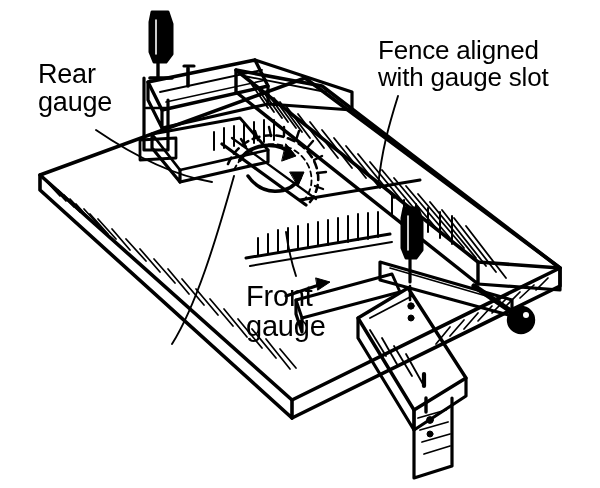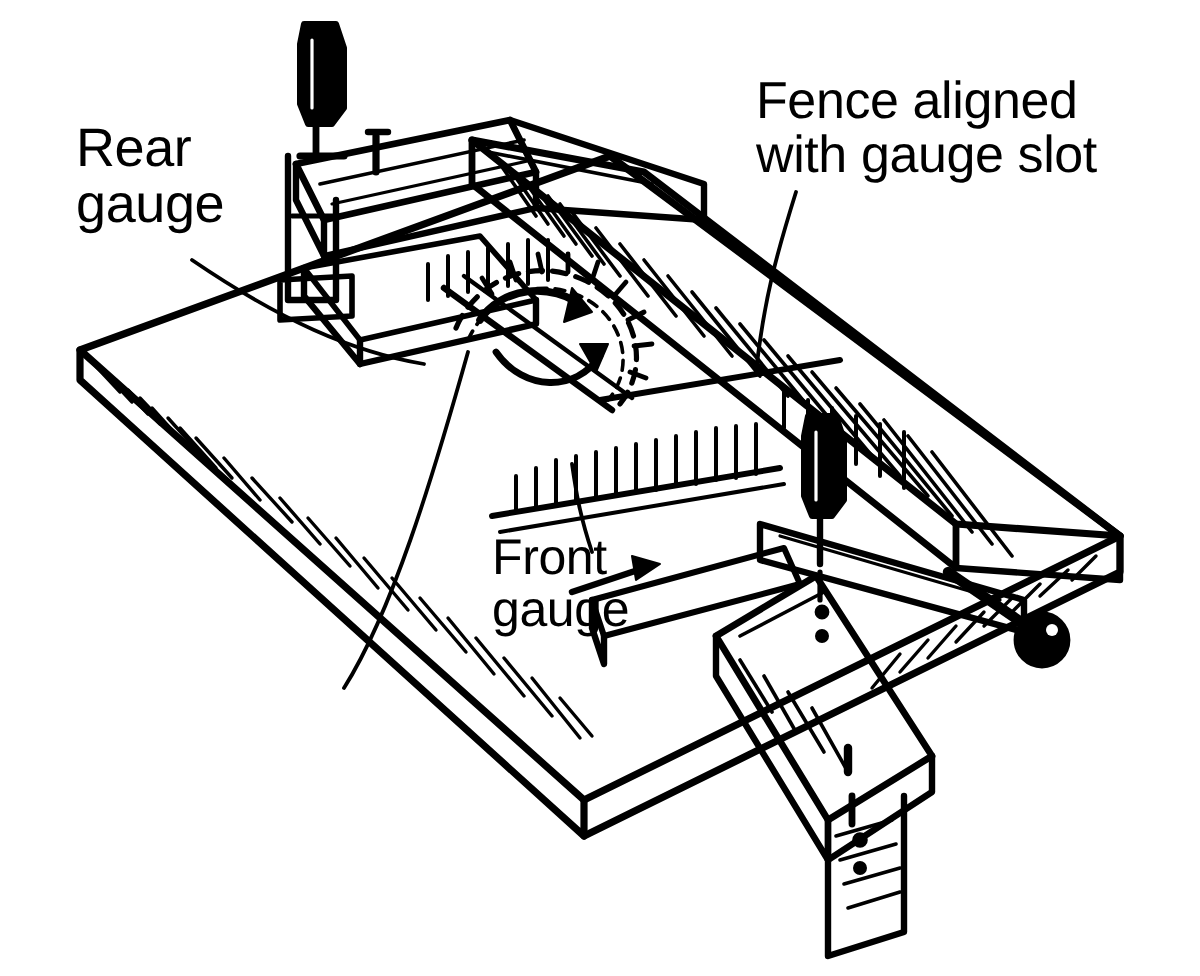--- a/index.html
+++ b/index.html
@@ -6,21 +6,21 @@
   html,body{margin:0;padding:0;background:#ffffff;}
   body{width:600px;height:488px;overflow:hidden;
        font-family:"Liberation Sans","DejaVu Sans",sans-serif;}
   #figure{position:relative;width:600px;height:488px;background:#ffffff;}
   #art{position:absolute;left:0;top:0;width:600px;height:488px;}
   .label{position:absolute;color:#000;font-weight:400;
          font-family:"Liberation Sans","DejaVu Sans",sans-serif;
          line-height:1.04;letter-spacing:-0.2px;white-space:pre;}
   #lbl-rear{left:38px;  top:60px;  font-size:27px;}
   #lbl-fence{left:378px;top:37px;  font-size:26px;}
-  #lbl-front{left:246px;top:266px; font-size:25px;}
+  #lbl-front{left:246px;top:281px; font-size:29px;}
   #lbl-short{left:50px; top:345px; font-size:26px;}
 </style>
 </head>
 <body>
 
 <div id="figure">
 
   <svg id="art" viewBox="0 0 600 488" xmlns="http://www.w3.org/2000/svg">
 
     <rect x="0" y="0" width="600" height="488" fill="#ffffff"></rect>

